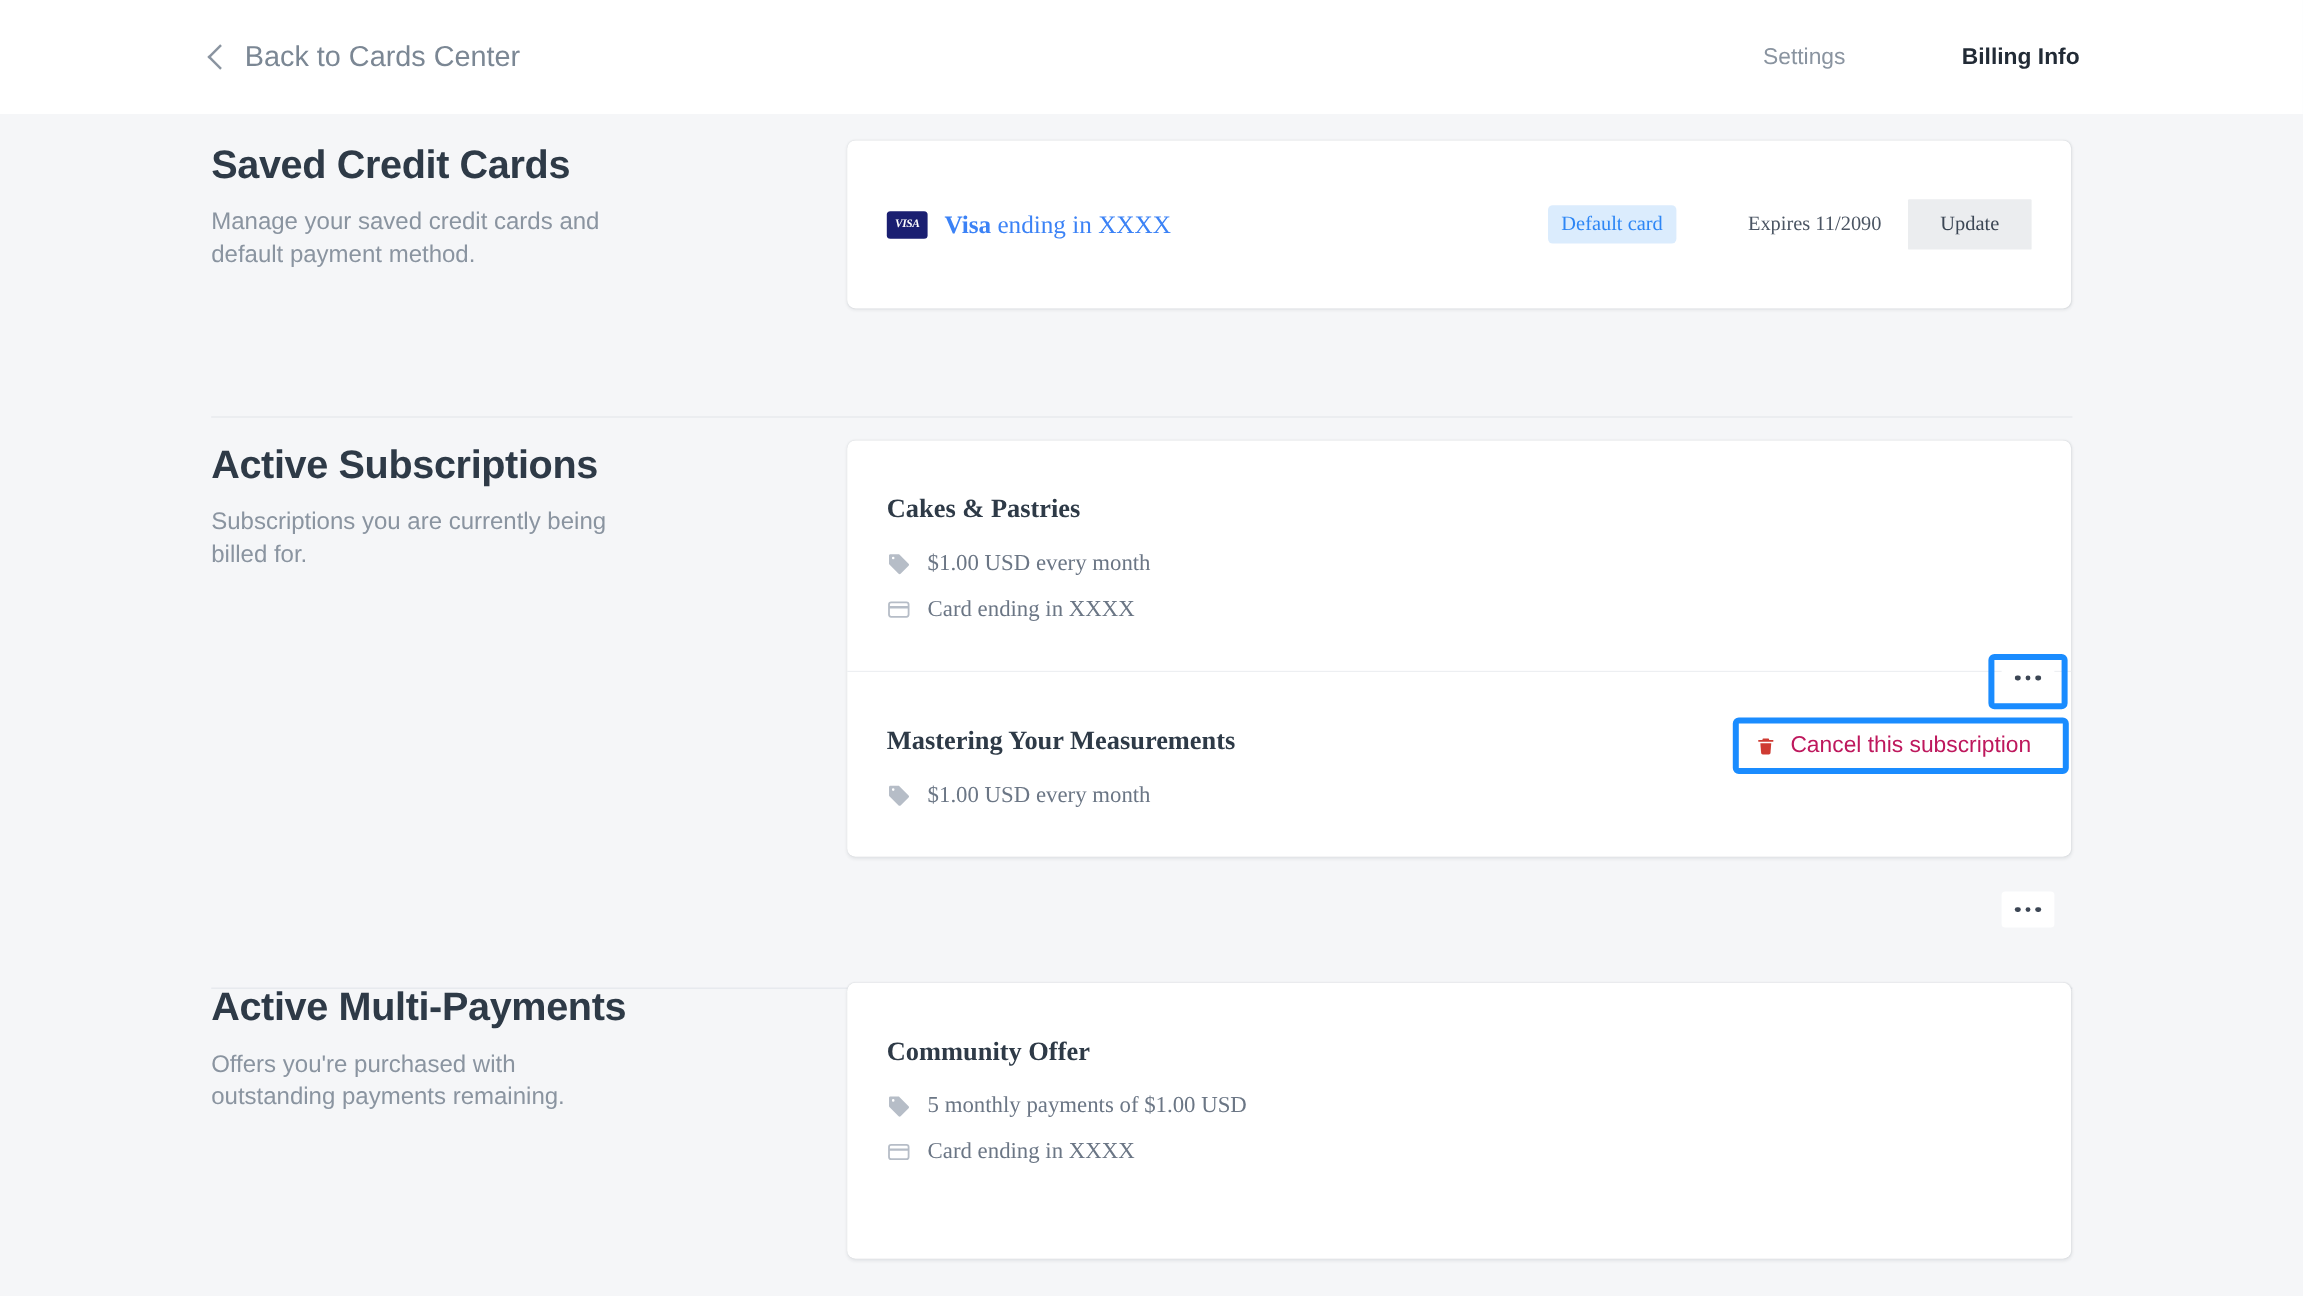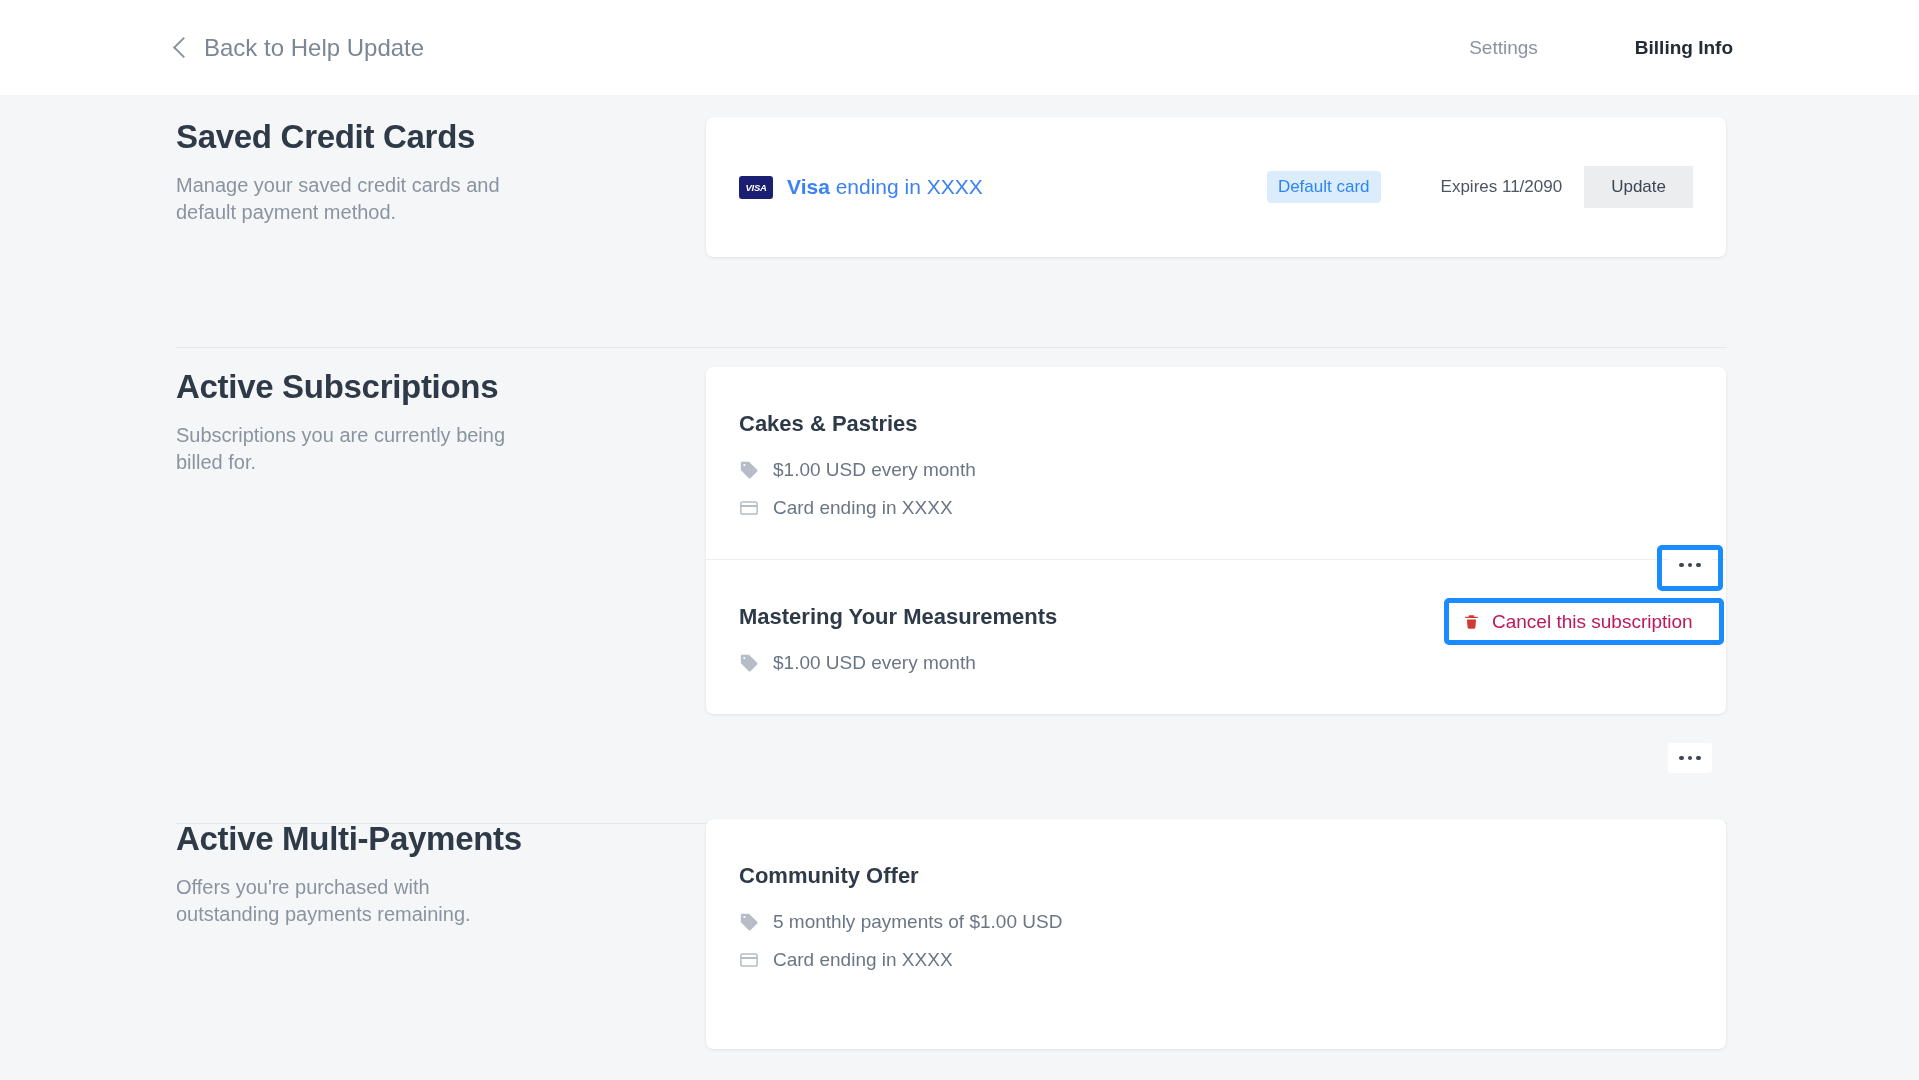--- a/index.html
+++ b/index.html
@@ -92,20 +92,21 @@
   .sec-desc {
     font-size: 20px;
     color: #8a94a0;
     line-height: 1.33;
     margin: 0;
     max-width: 340px;
   }
   .sec-right {
     width: 1020px;
     flex: none;
+    font-family: Liberation Serif, serif;
   }
 
   .card {
     background: #ffffff;
     border-radius: 7px;
     box-shadow: 0 1px 3px rgba(30,40,60,0.09), 0 0 1px rgba(30,40,60,0.07);
   }
 
   
   .cc-row {
@@ -263,21 +264,21 @@
     color: #be185d;
     white-space: nowrap;
   }
 </style>
 </head>
 <body>
 
 <div class="topbar">
   <div class="back-link">
     <span class="chev"></span>
-    <span>Back to Help Update</span>
+    <span>Back to Cards Center</span>
   </div>
   <div class="nav-right">
     <span class="nav-item">Settings</span>
     <span class="nav-item active">Billing Info</span>
   </div>
 </div>
 
 <div class="page">
 
   <div class="section" style="top:22px;">

